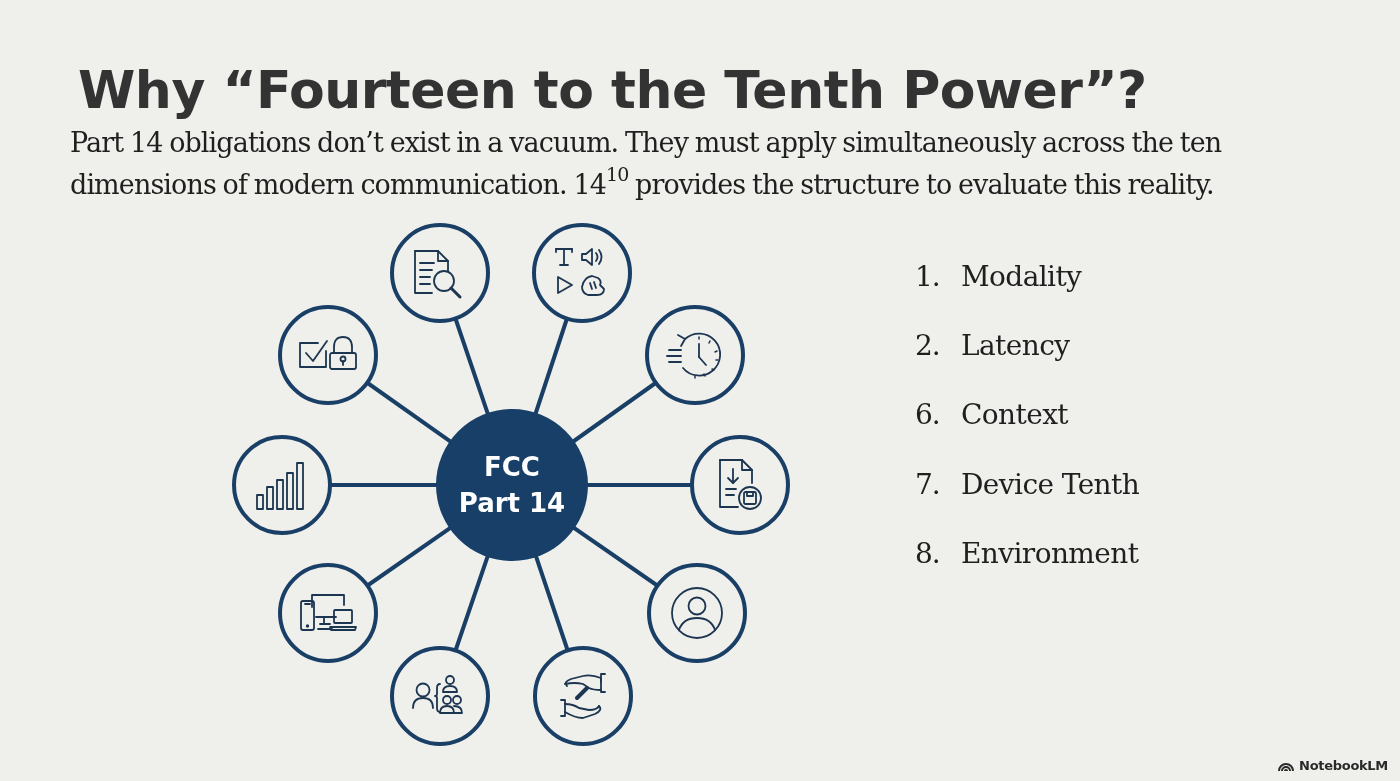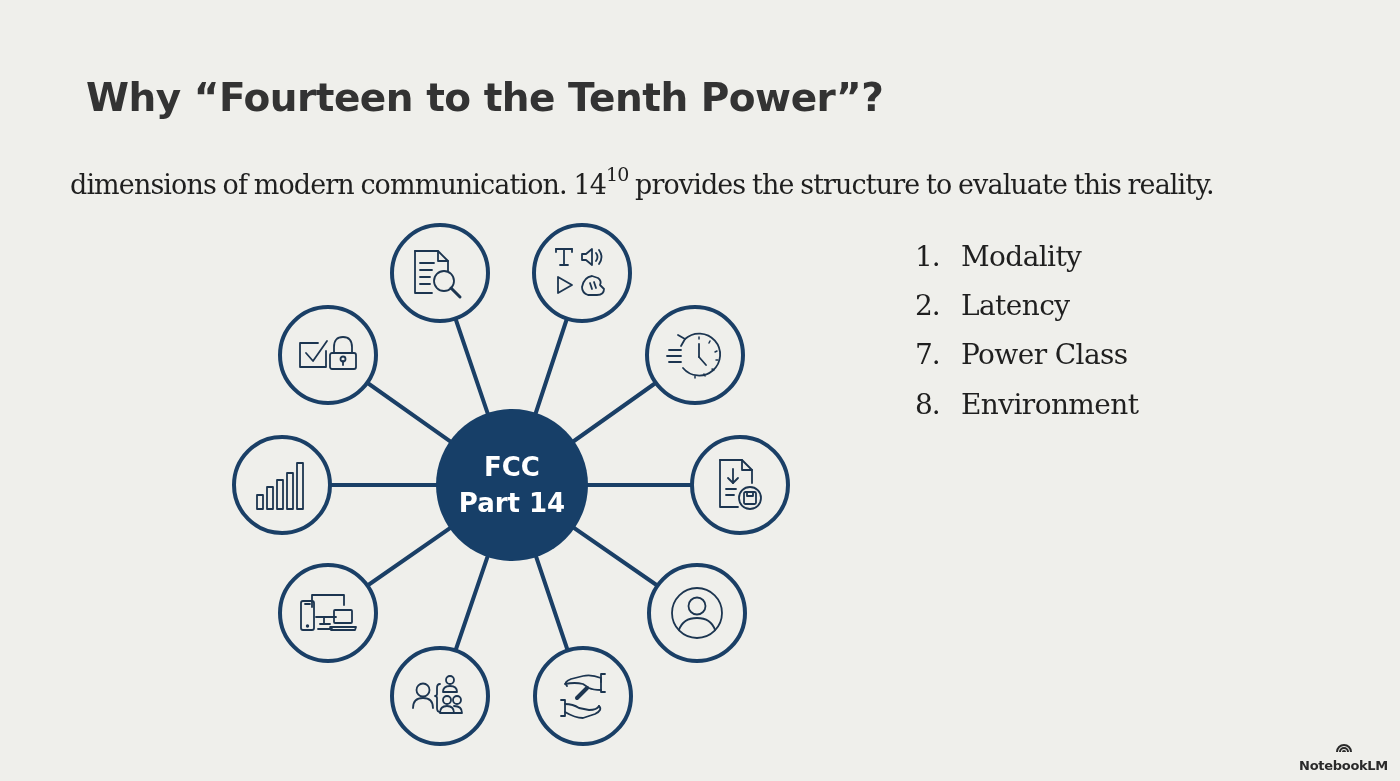--- a/index.html
+++ b/index.html
@@ -11,24 +11,24 @@
       height: 781px;
       background: #efefeb;
       position: relative;
       overflow: hidden;
       color: #2b2b2b;
     }
     .title {
       position: absolute;
       left: 70px;
       top: 52px;
-      margin: 16px;
+      margin: 8px;
       font-family: "DejaVu Sans", sans-serif;
       font-weight: bold;
-      font-size: 39px;
+      font-size: 52px;
       letter-spacing: -0.5px;
       color: #333333;
       line-height: 60px;
       white-space: nowrap;
     }
     .subtitle {
       position: absolute;
       left: 70px;
       top: 122px;
       width: 1290px;
@@ -67,48 +67,48 @@
       list-style: none;
       font-family: "DejaVu Serif", serif;
       font-size: 28px;
       color: #1f1f1f;
     }
     .dims li {
       height: 49.2px;
       line-height: 49.2px;
       white-space: nowrap;
       letter-spacing: -0.6px;
+      margin-top: 20px;
     }
     .dims .num {
       display: inline-block;
       width: 46px;
       letter-spacing: -1px;
     }
     .brand {
       position: absolute;
       right: 12px;
       bottom: 8px;
       display: flex;
       align-items: center;
       gap: 5px;
       font-family: "DejaVu Sans", sans-serif;
       font-size: 13px;
       font-weight: bold;
       color: #2a2a2a;
       letter-spacing: -0.3px;
-      flex-direction: column;
     }
   </style>
 </head>
 <body>
 
 <h1 class="title">Why “Fourteen to the Tenth Power”?</h1>
 
 <p class="subtitle">
-  <br>
+  <span>Part 14 obligations don’t exist in a vacuum. They must apply simultaneously across the ten</span><br>
   <span>dimensions of modern communication. 14</span><sup>10</sup><span> provides the structure to evaluate this reality.</span>
 </p>
 
 <svg class="diagram" viewBox="0 0 900 781" width="900" height="781">
 
   <g stroke="#1a3f66" stroke-width="4" fill="none" stroke-linecap="round">
     <line x1="512" y1="485" x2="440" y2="273"></line>
     <line x1="512" y1="485" x2="582" y2="273"></line>
     <line x1="512" y1="485" x2="695" y2="355"></line>
     <line x1="512" y1="485" x2="740" y2="485"></line>
@@ -252,21 +252,22 @@
       <rect x="2" y="-2" width="26" height="16" rx="2"></rect>
       <circle cx="15" cy="4" r="2.5"></circle>
       <line x1="15" y1="6" x2="15" y2="10"></line>
     </g>
   </g>
 </svg>
 
 <ol class="dims">
   <li><span class="num">1.</span><span>Modality</span></li>
   <li><span class="num">2.</span><span>Latency</span></li>
-  <li><span class="num">7.</span><span>Power Class</span></li>
+  <li><span class="num">6.</span><span>Context</span></li>
+  <li><span class="num">7.</span><span>Device Tenth</span></li>
   <li><span class="num">8.</span><span>Environment</span></li>
 </ol>
 
 <div class="brand">
   <svg width="16" height="12" viewBox="0 0 16 12">
     <path d="M1,11 A7,7 0 0 1 15,11" fill="none" stroke="#2a2a2a" stroke-width="2"></path>
     <path d="M4,11 A4,4 0 0 1 12,11" fill="none" stroke="#2a2a2a" stroke-width="2"></path>
     <path d="M7,11 A1,1 0 0 1 9,11" fill="none" stroke="#2a2a2a" stroke-width="2"></path>
   </svg>
   <span>NotebookLM</span>

